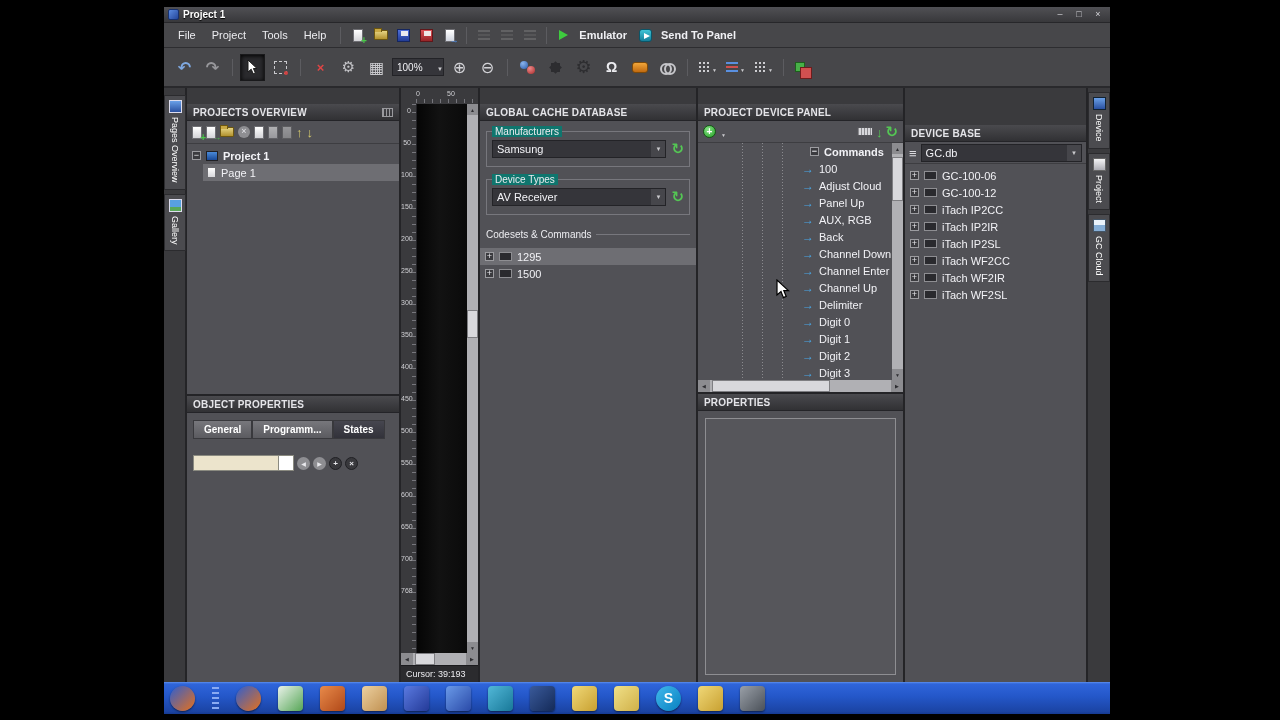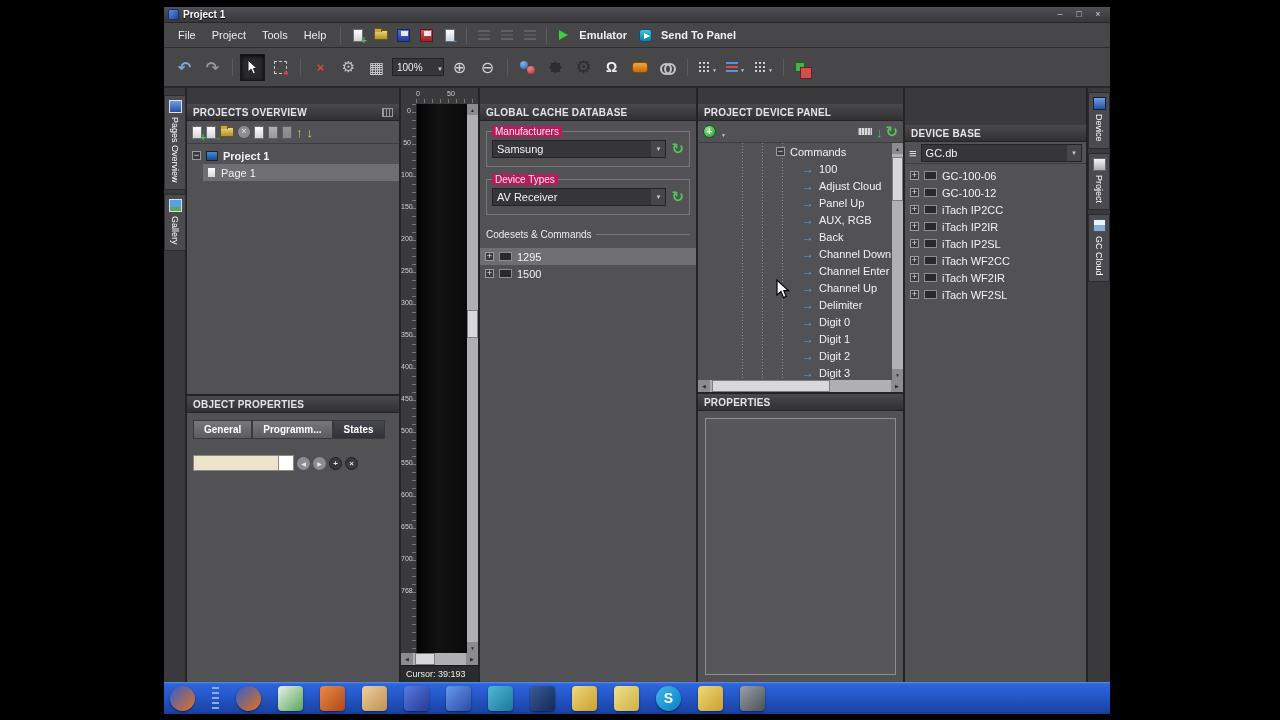--- a/index.html
+++ b/index.html
@@ -144,40 +144,40 @@
 .sb-dn::after{content:"\25BC";}
 .sb-lt::after{content:"\25C0";}
 .sb-rt::after{content:"\25B6";}
 .vthumb{width:100%;background:#d8d8dc;border:1px solid #7e7e82;flex:none;}
 .hscroll{height:12px;background:#b0b0b4;display:flex;align-items:stretch;flex:none;}
 .hthumb{background:#d8d8dc;border:1px solid #7e7e82;flex:none;}
 .canvas-status{height:17px;background:#2b2b2e;border-top:1px solid #1b1b1e;color:#ececf0;font-size:9px;display:flex;align-items:center;padding:0 5px;flex:none;}
 
 
 .group{margin:10px 6px 2px;border:1px solid #77777d;padding:8px 5px 8px;position:relative;}
-.group-label{position:absolute;top:-6px;left:5px;background:#be185d;padding:0 3px;font-size:10px;color:#ececf0;}
+.group-label{position:absolute;top:-6px;left:5px;background:#0f766e;padding:0 3px;font-size:10px;color:#ececf0;}
 .dd-row{display:flex;align-items:center;gap:5px;}
 .dd{height:18px;background:#35353a;border:1px solid #232327;display:flex;align-items:center;color:#f2f2f6;font-size:11px;padding-left:4px;flex:1;overflow:hidden;}
 .dd .dd-caret{margin-left:auto;width:14px;height:100%;display:flex;align-items:center;justify-content:center;background:#46464b;flex:none;}
 .g-refresh::after{content:"\21BB";color:#54c654;font-size:15px;font-weight:bold;}
 .subhead{display:flex;align-items:center;gap:4px;color:#ececf0;font-size:10px;margin:12px 6px 5px;}
 .subhead::after{content:"";flex:1;height:1px;background:#77777d;}
 
 
 .pdp-toolbar{height:22px;flex:none;display:flex;align-items:center;gap:3px;padding:0 5px;border-bottom:1px solid #3d3d41;}
 .g-plusgreen{width:13px;height:13px;border-radius:50%;background:radial-gradient(circle at 35% 30%,#86e486,#26a026);border:1px solid #145714;display:flex;align-items:center;justify-content:center;color:#fff;font-weight:bold;font-size:10px;}
 .g-plusgreen::after{content:"+";}
 .g-kb{width:16px;height:9px;background:#d8d8dc;border:1px solid #55555a;background-image:repeating-linear-gradient(90deg,#8a8a8e 0 1px,transparent 1px 3px);}
 .g-dlgreen::after{content:"\2193";color:#54c654;font-weight:bold;font-size:13px;}
 .spacer{flex:1;}
 .pdp-body{flex:1;display:flex;overflow:hidden;}
 .cmd-tree{flex:1;position:relative;overflow:hidden;
   background-image:repeating-linear-gradient(to bottom,#8a8a8e 0 1px,transparent 1px 3px),repeating-linear-gradient(to bottom,#8a8a8e 0 1px,transparent 1px 3px),repeating-linear-gradient(to bottom,#8a8a8e 0 1px,transparent 1px 3px);
   background-position:44px 0,64px 0,84px 0;background-size:1px 100%,1px 100%,1px 100%;background-repeat:no-repeat;}
-.root-row{padding-left:78px;font-weight:normal;}
+.root-row{padding-left:112px;font-weight:bold;}
 .cmd-row{height:17px;display:flex;align-items:center;gap:5px;padding-left:104px;color:#f2f2f6;font-size:11px;white-space:nowrap;overflow:hidden;}
 .cmd-arrow{flex:none;}
 .cmd-arrow::after{content:"\2192";color:#4aa8e8;font-weight:bold;font-size:12px;}
 .props-box{flex:1;margin:7px;border:1px solid #8e8e92;background:#56565b;}
 
 
 .db-toolbar{height:22px;flex:none;display:flex;align-items:center;gap:4px;padding:0 4px;border-bottom:1px solid #3d3d41;}
 .g-list::after{content:"\2261";color:#dcdce0;font-size:13px;}
 
 

